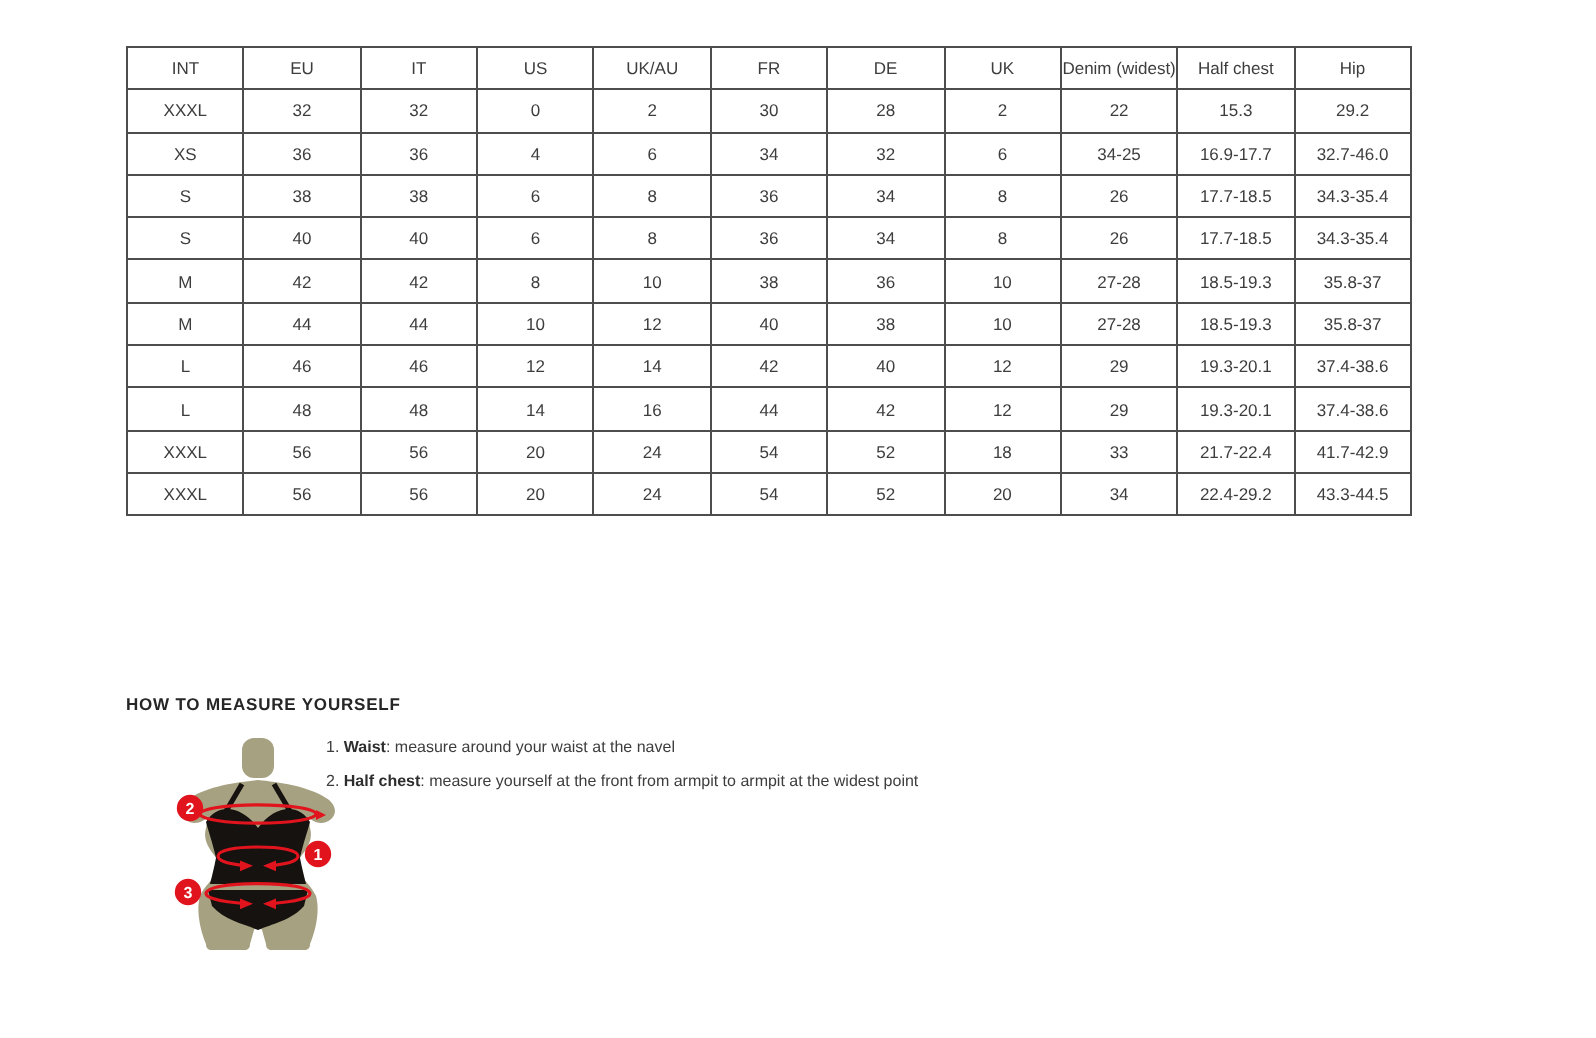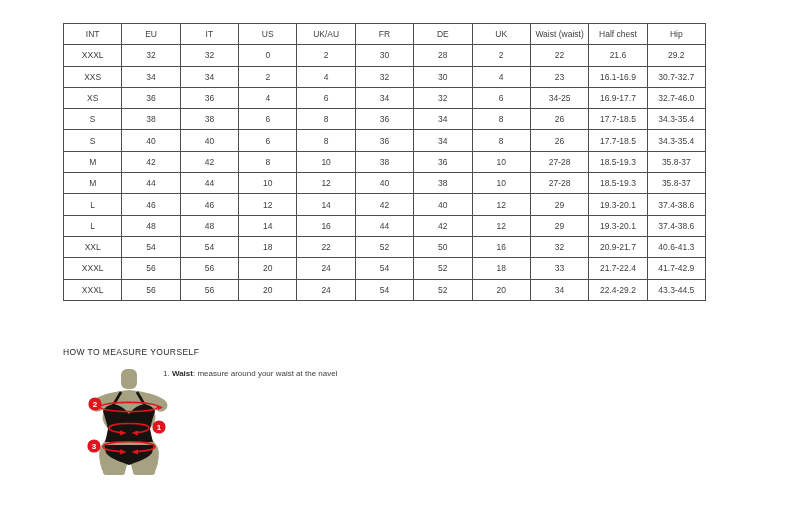--- a/index.html
+++ b/index.html
@@ -28,21 +28,21 @@
     font-size: 8.5px;
     font-weight: 400;
     color: #3d3d3d;
     white-space: nowrap;
     overflow: hidden;
   }
 
   
   .measure-title {
     position: absolute; left: 63px; top: 347px;
-    font-size: 8.5px; font-weight: 400;
+    font-size: 8.5px; font-weight: 700;
     letter-spacing: 0.4px;
     color: #262626;
   }
   .measure-illustration {
     position: absolute; left: 86px; top: 368px;
     width: 104px; height: 112px;
   }
   .measure-list {
     position: absolute; left: 163px; top: 369px;
     list-style: none; margin: 0; padding: 0;
@@ -62,51 +62,38 @@
   <thead>
       <tr>
         <th>INT</th>
         <th>EU</th>
         <th>IT</th>
         <th>US</th>
         <th>UK/AU</th>
         <th>FR</th>
         <th>DE</th>
         <th>UK</th>
-        <th>Waist (waist)</th>
+        <th>Denim (widest)</th>
         <th>Half chest</th>
         <th>Hip</th>
       </tr>
     </thead>
   <tbody>
       <tr>
         <td>XXXL</td>
         <td>32</td>
         <td>32</td>
         <td>0</td>
         <td>2</td>
         <td>30</td>
         <td>28</td>
         <td>2</td>
         <td>22</td>
-        <td>21.6</td>
+        <td>15.3</td>
         <td>29.2</td>
-      </tr>
-      <tr>
-        <td>XXS</td>
-        <td>34</td>
-        <td>34</td>
-        <td>2</td>
-        <td>4</td>
-        <td>32</td>
-        <td>30</td>
-        <td>4</td>
-        <td>23</td>
-        <td>16.1-16.9</td>
-        <td>30.7-32.7</td>
       </tr>
       <tr>
         <td>XS</td>
         <td>36</td>
         <td>36</td>
         <td>4</td>
         <td>6</td>
         <td>34</td>
         <td>32</td>
         <td>6</td>
@@ -184,33 +171,20 @@
         <td>48</td>
         <td>48</td>
         <td>14</td>
         <td>16</td>
         <td>44</td>
         <td>42</td>
         <td>12</td>
         <td>29</td>
         <td>19.3-20.1</td>
         <td>37.4-38.6</td>
-      </tr>
-      <tr>
-        <td>XXL</td>
-        <td>54</td>
-        <td>54</td>
-        <td>18</td>
-        <td>22</td>
-        <td>52</td>
-        <td>50</td>
-        <td>16</td>
-        <td>32</td>
-        <td>20.9-21.7</td>
-        <td>40.6-41.3</td>
       </tr>
       <tr>
         <td>XXXL</td>
         <td>56</td>
         <td>56</td>
         <td>20</td>
         <td>24</td>
         <td>54</td>
         <td>52</td>
         <td>18</td>
@@ -314,13 +288,14 @@
     <text x="73" y="62" text-anchor="middle" font-size="8" font-weight="bold" fill="#ffffff" font-family="Liberation Sans, sans-serif">1</text>
   </g>
   <g>
     <circle cx="8" cy="78" r="6.6" fill="#e1141e"></circle>
     <text x="8" y="81" text-anchor="middle" font-size="8" font-weight="bold" fill="#ffffff" font-family="Liberation Sans, sans-serif">3</text>
   </g>
 </svg>
 
 <ol class="measure-list">
   <li><span>1.</span> <b>Waist</b><span>: measure around your waist at the navel</span></li>
+  <li><span>2.</span> <b>Half chest</b><span>: measure yourself at the front from armpit to armpit at the widest point</span></li>
 </ol>
 
 </body></html>

